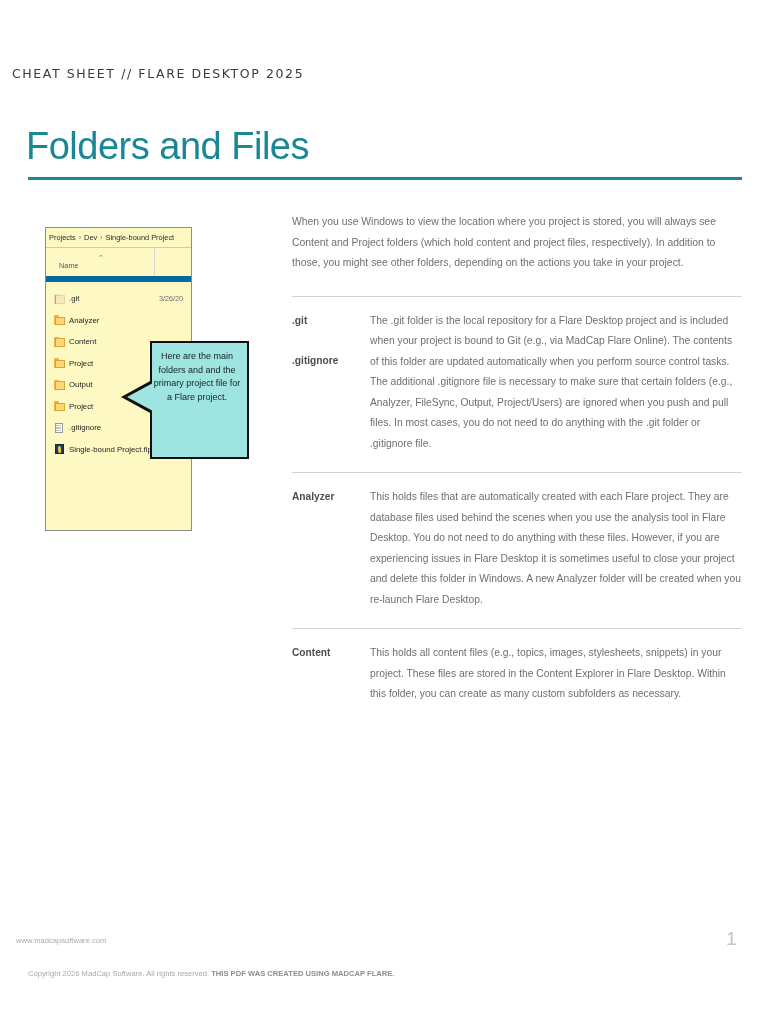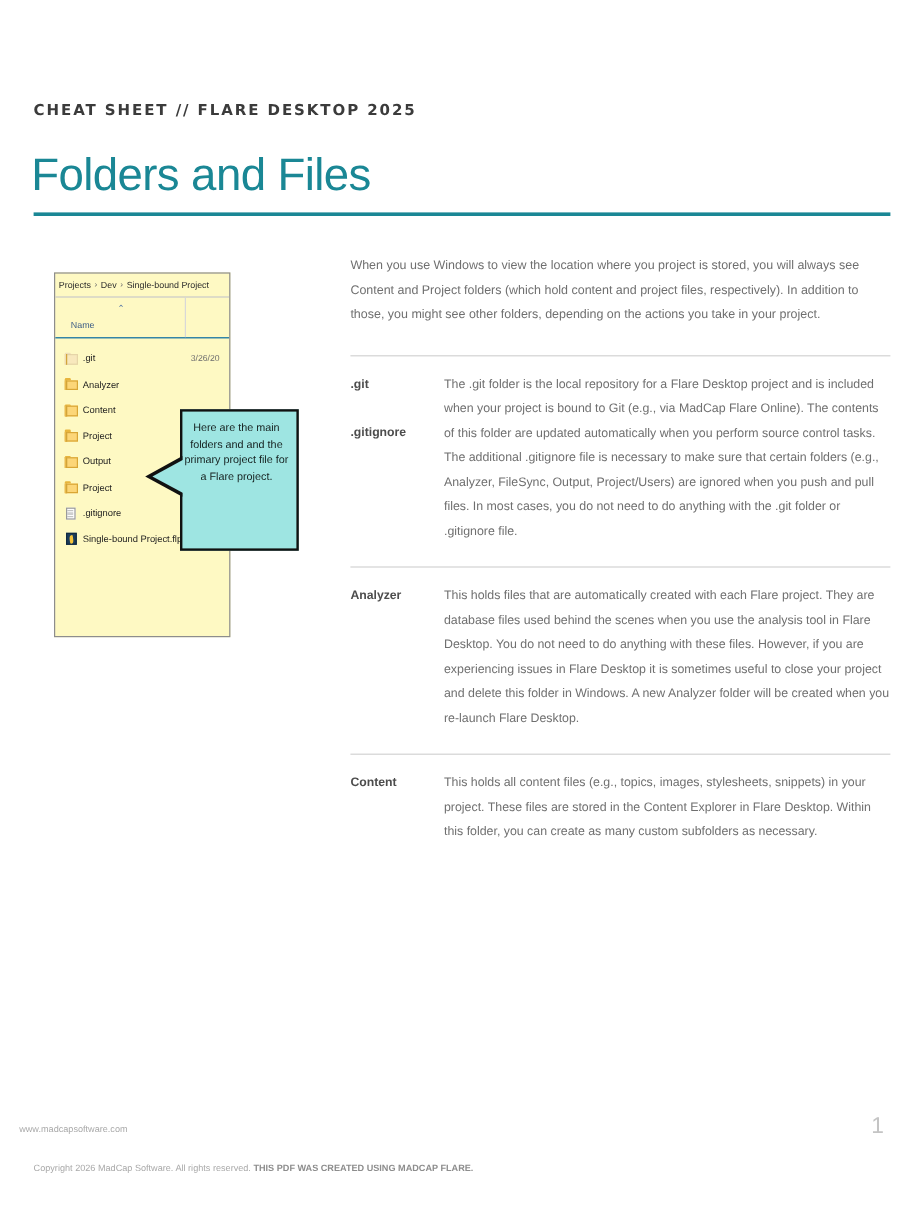--- a/index.html
+++ b/index.html
@@ -12,27 +12,26 @@
     color: #4a4a4a;
     position: relative;
     overflow: hidden;
   }
 
   .page { position: relative; width: 770px; height: 1024px; }
 
   
   .kicker {
     position: absolute;
-    left: 28px; top: 66px;
+    left: 12px; top: 66px;
     font-size: 12.5px;
-    font-weight: bold;
+    font-weight: normal;
     letter-spacing: 1.6px;
     color: #3b3b3b;
     font-family: "DejaVu Sans", sans-serif;
-    margin-top: 18px;
   }
   .page-title {
     position: absolute;
     left: 26px; top: 100px;
     font-size: 38px;
     font-weight: 400;
     color: #1a8795;
     letter-spacing: -0.5px;
     font-family: "Liberation Sans", sans-serif;
   }
@@ -61,21 +60,21 @@
     font-size: 7.4px;
     color: #2b2b2b;
     white-space: nowrap;
     gap: 2px;
   }
   .exp-breadcrumb .sep { color: #6b6b6b; font-size: 7px; padding: 0 1px; }
 
   .exp-colhead {
     position: relative;
     height: 34px;
-    border-bottom: 1px solid #0369a1;
+    border-bottom: 6px solid #0369a1;
     display: flex; align-items: flex-end;
     font-size: 7.4px;
     color: #3d5a80;
   }
   .exp-colhead .sort-caret {
     position: absolute;
     left: 52px; top: 6px;
     font-size: 7px;
     color: #4a6fa5;
     line-height: 1;

